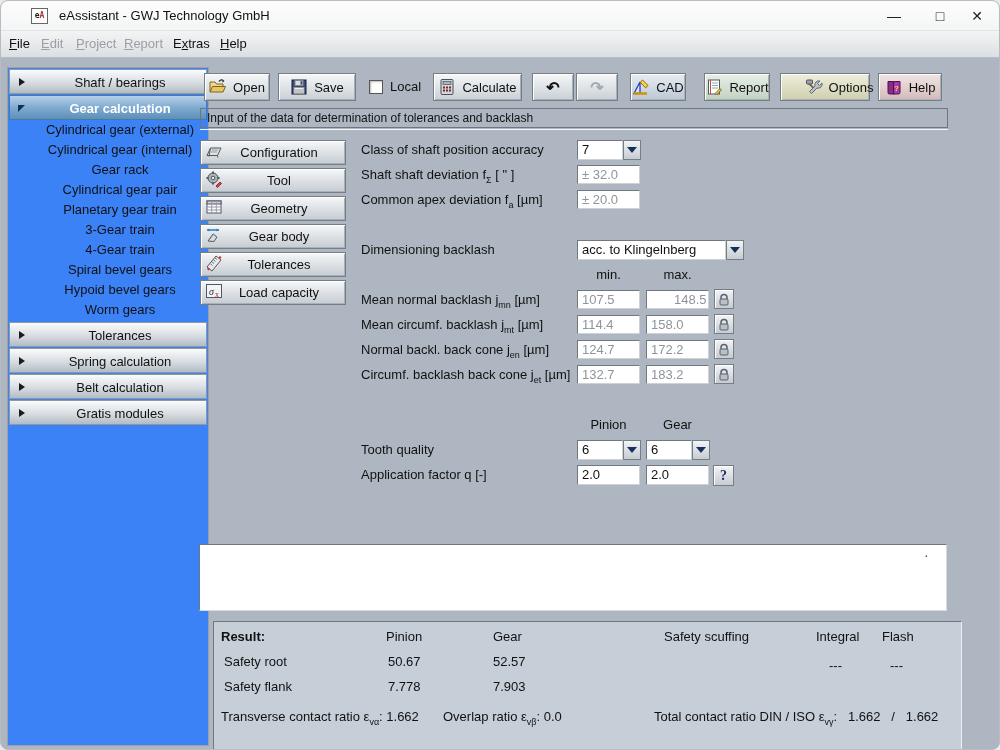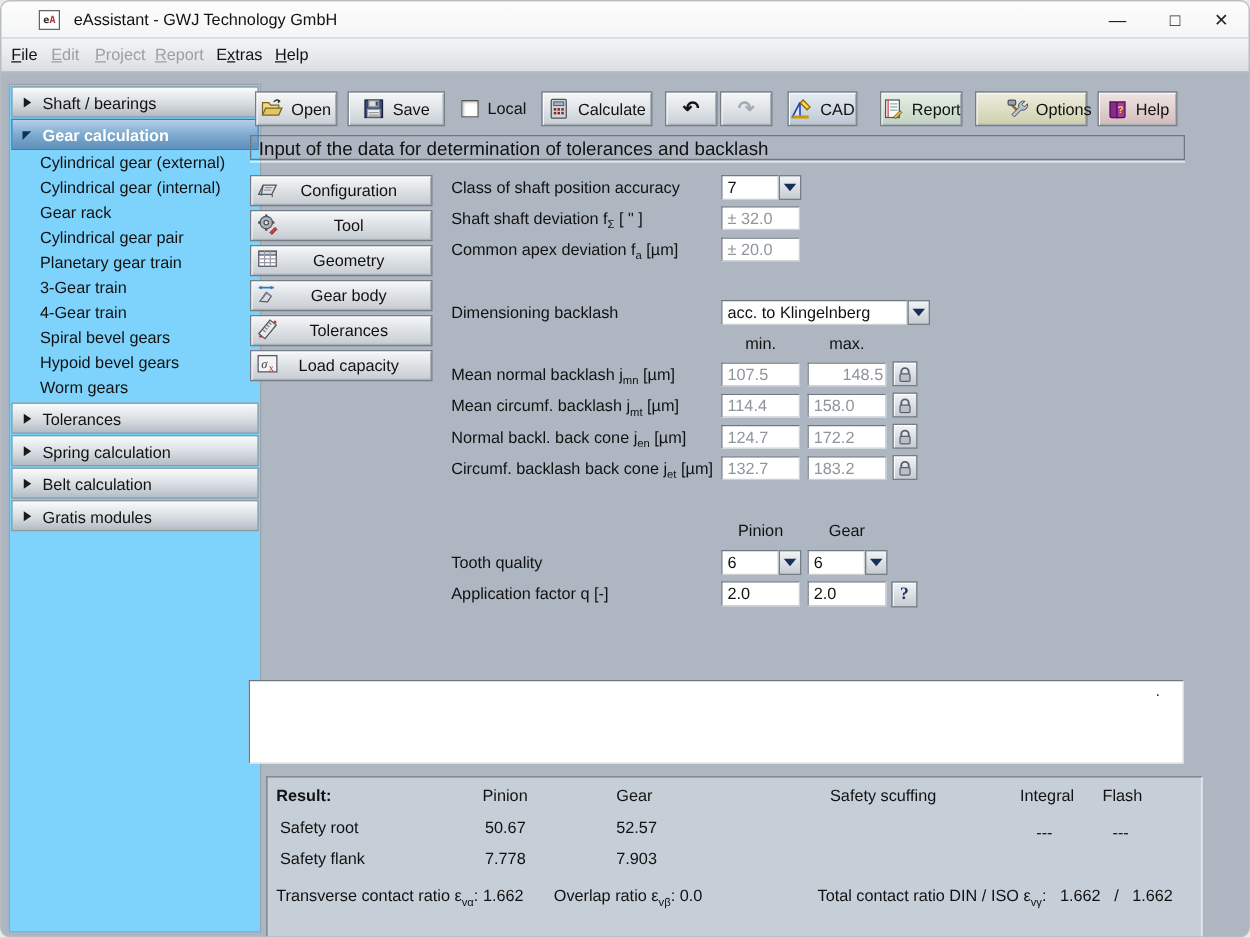--- a/index.html
+++ b/index.html
@@ -21,21 +21,21 @@
 
   
   #menubar { position:absolute; left:0; top:30px; width:100%; height:27px;
              background:linear-gradient(#f3f4f5,#dcdfe2); border-bottom:1px solid #b8bec4; }
   .menu-item { position:absolute; top:0; height:26px; line-height:26px; font-size:13px; color:#111; }
   .menu-item.disabled { color:#9aa0a6; }
   .mkey { text-decoration:underline; }
 
   
   #sidebar { position:absolute; left:6px; top:66px; width:202px; height:679px;
-             background:#7dd3fc; border:1px solid #99a1a9; }
+             background:#3b82f6; border:1px solid #99a1a9;text-align:center; }
   .group-header { position:relative; height:25px; line-height:25px; margin:1px 1px 0 1px;
                   background:linear-gradient(#fafbfc,#d8dde2 55%,#b3bbc3);
                   border:1px solid #8f979f; font-size:13px; color:#111; padding-left:24px; }
   .group-header .tri { position:absolute; left:9px; top:8px; width:0; height:0;
                        border-left:6px solid #1a1a1a; border-top:4px solid transparent;
                        border-bottom:4px solid transparent; }
   .group-header.expanded { background:linear-gradient(#b6d0e8,#7fabd0 50%,#5d8fba);
                            color:#fff; font-weight:bold; border-color:#4a7aa4; }
   .group-header.expanded .tri { border-left:none; border-right:7px solid transparent;
                                 border-top:7px solid #123050; top:9px; left:8px; }
@@ -54,21 +54,21 @@
   .tbtn.tint-help { background:linear-gradient(#f0e4e4,#e4d2d2 45%,#d4baba); }
   .tbtn svg, .tbtn .glyph { flex:none; }
   #local-box { position:absolute; left:368px; top:79px; width:14px; height:14px; background:#fff;
                border:1px solid #555; box-shadow:inset 1px 1px 2px #bbb; }
   #local-label { position:absolute; left:389px; top:78px; font-size:13px; color:#111; }
   .glyph-undo { font-size:16px; font-weight:bold; color:#111; }
   .glyph-redo { font-size:16px; font-weight:bold; color:#a2aab2; }
 
   
   #panel-header { position:absolute; left:199px; top:107px; width:748px; height:19px;
-                  border:1px solid #6f767d; border-bottom:none; font-size:15px; color:#111;
+                  border:1px solid #6f767d; border-bottom:none; font-size:12px; color:#111;
                   padding:2px 0 0 6px; }
   #panel-groove { position:absolute; left:199px; top:126px; width:748px; height:3px;
                   border-top:1px solid #6f767d; border-bottom:1px solid #f4f6f8; }
 
   
   .sbtn { position:absolute; left:199px; width:146px; height:25px; display:flex; align-items:center;
           font-size:13px; color:#111;
           background:linear-gradient(#f6f7f8,#dfe3e7 45%,#c6ccd2);
           border:1px solid #757d85; box-shadow:inset 1px 1px 0 #fff, inset -1px -1px 0 #a8b0b8; }
   .sbtn .ic { width:26px; text-align:center; flex:none; }

